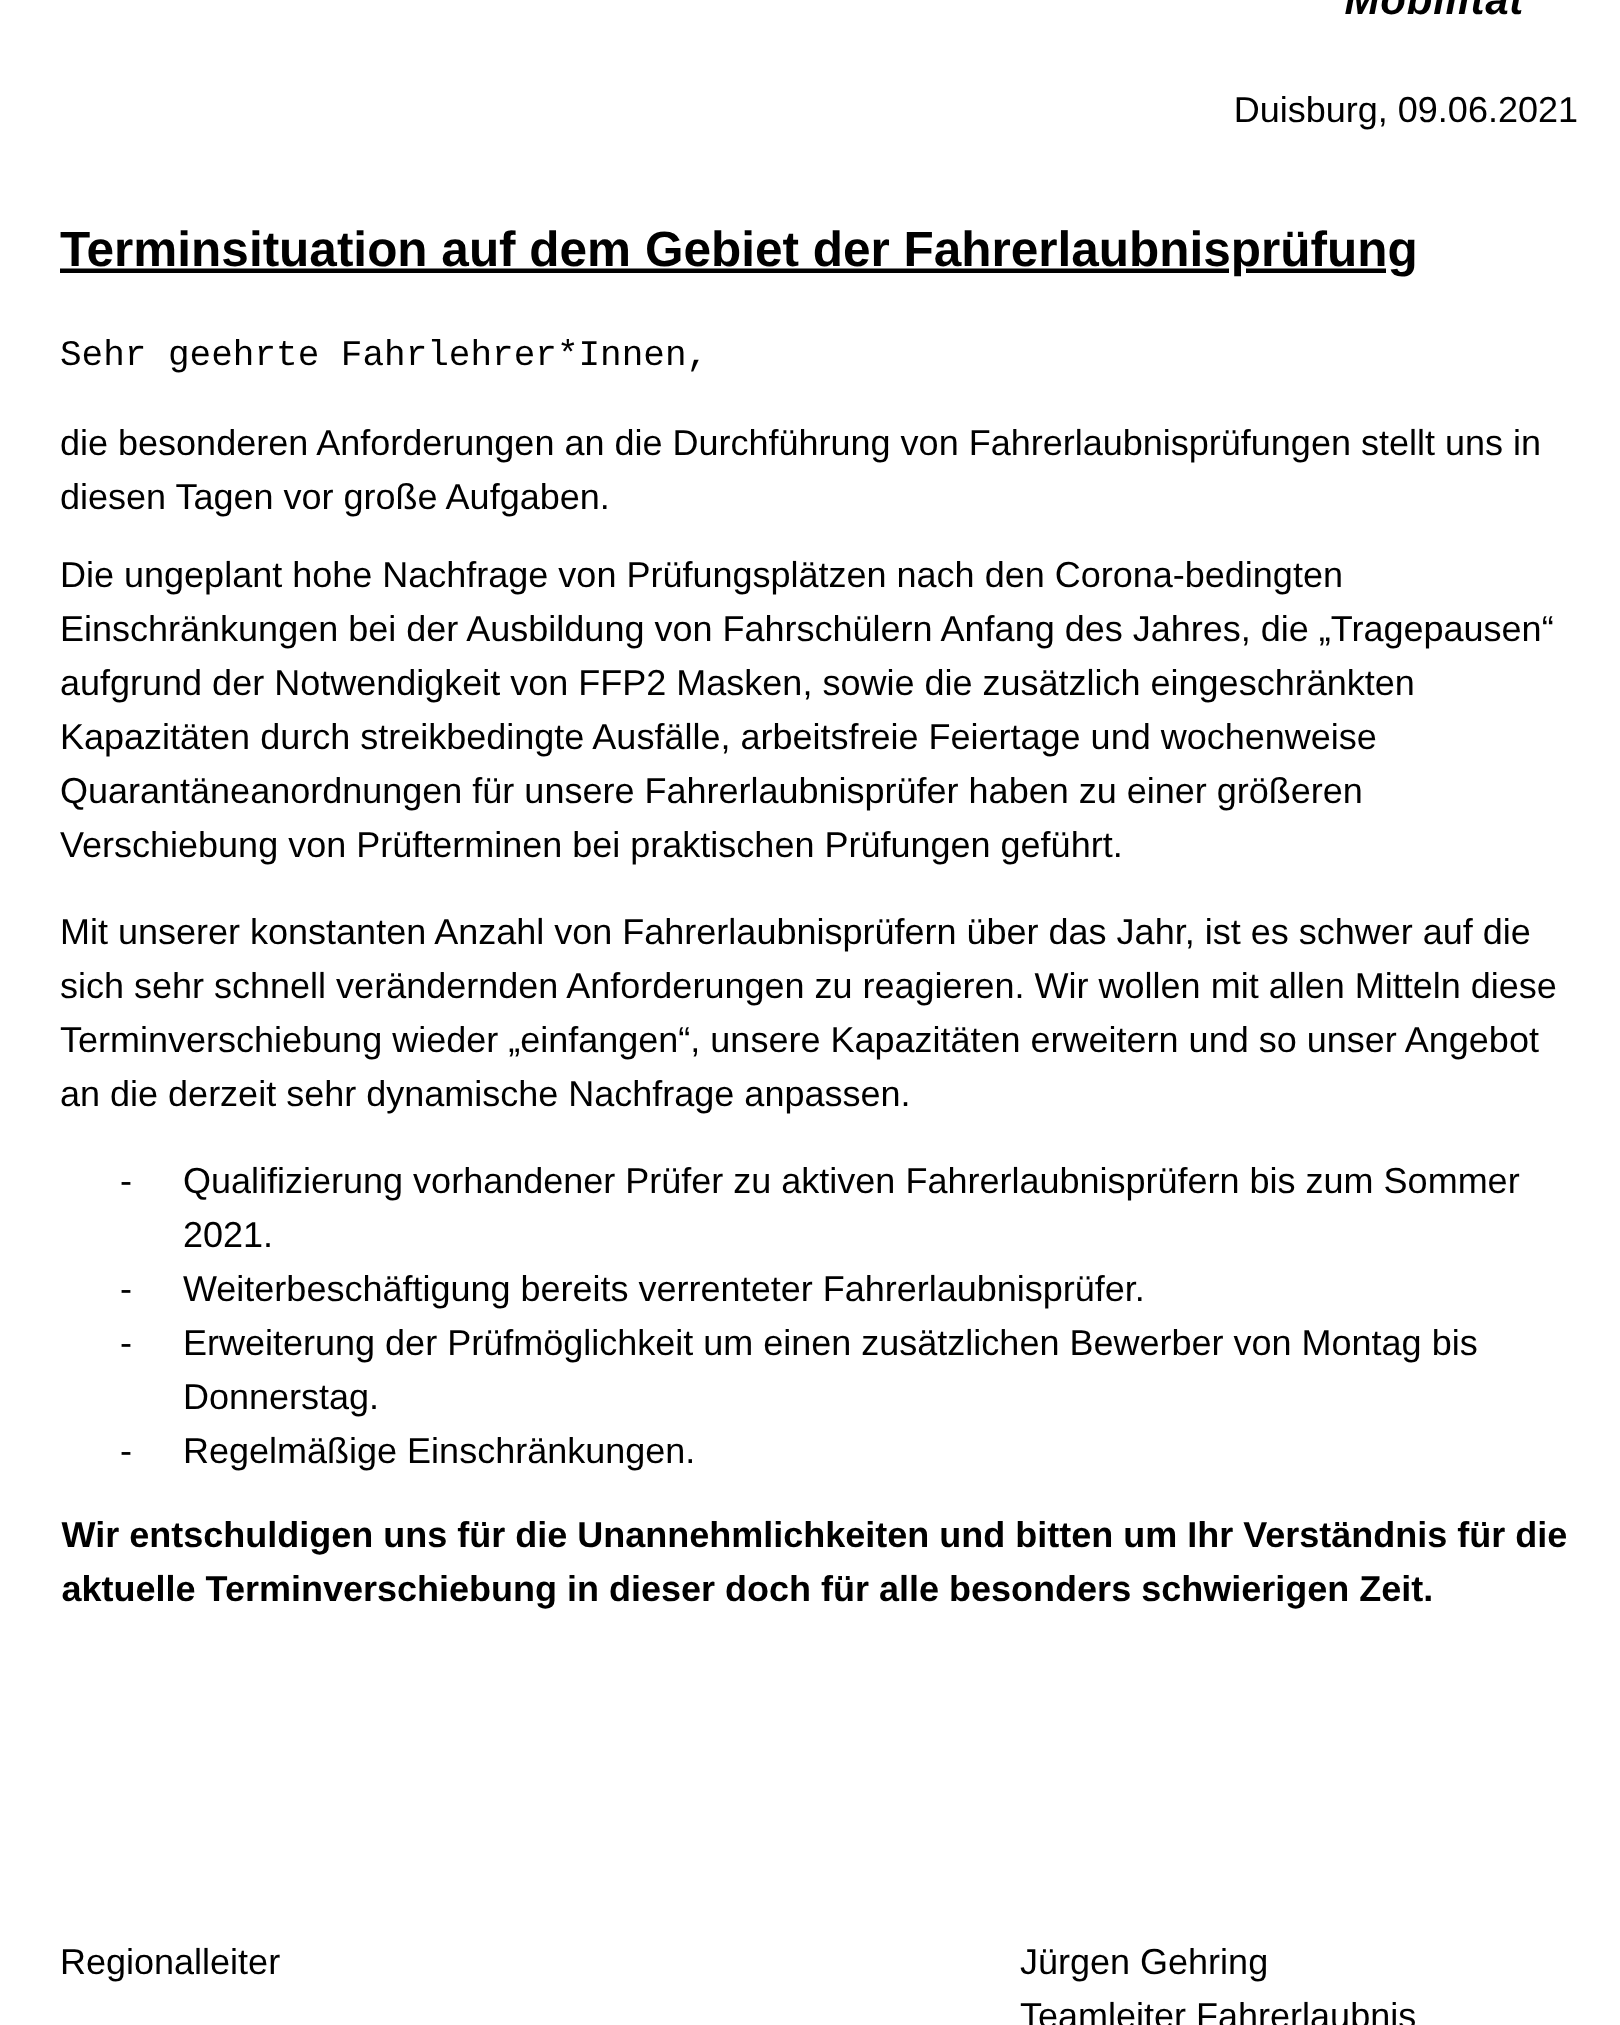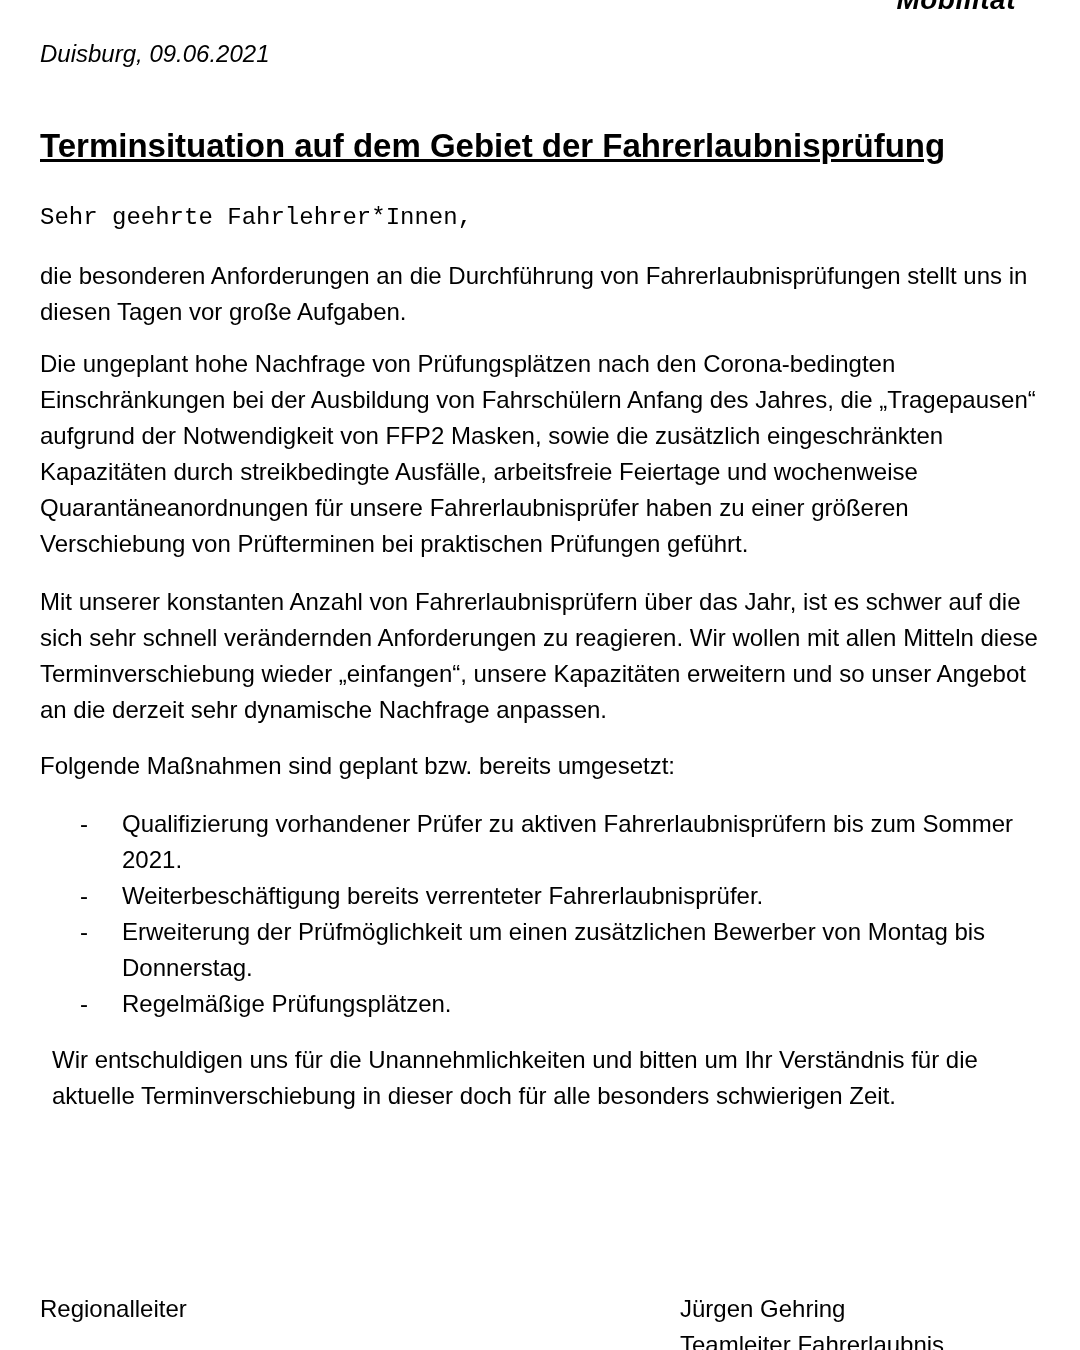--- a/index.html
+++ b/index.html
@@ -30,22 +30,22 @@
     right: 64px;
     font-size: 28px;
     line-height: 32px;
     font-weight: 700;
     font-style: italic;
     letter-spacing: 0.5px;
     white-space: nowrap;
   }
   .dateline {
     margin: 0;
-    padding-top: 36px;
-    font-style: italic;
+    padding-top: 56px;
+    text-align: right;
   }
   .subject {
     margin: 56px 0 0 0;
     font-size: 33px;
     font-weight: 700;
     line-height: 36px;
     text-decoration: underline;
   }
   .salutation {
     margin: 36px 0 0 0;
@@ -71,21 +71,22 @@
     display: flex;
     align-items: flex-start;
   }
   .measure-dash {
     flex: 0 0 42px;
   }
   .measure-text {
     flex: 1 1 auto;
   }
   .closing-par {
-    margin: 20px 0 0 12px;
+    margin: 20px 0 0 1px;
+    font-weight: bold;
   }
   .valediction {
     margin: 24px 0 0 0;
   }
   .signatures {
     position: absolute;
     left: 40px;
     top: 1291px;
     width: 1012px;
     display: flex;
@@ -114,38 +115,37 @@
     <h1 class="subject">Terminsituation auf dem Gebiet der Fahrerlaubnisprüfung</h1>
 
     <p class="salutation">Sehr geehrte Fahrlehrer*Innen,</p>
 
     <p class="body-par par-tight">die besonderen Anforderungen an die Durchführung von Fahrerlaubnisprüfungen stellt uns in diesen Tagen vor große Aufgaben.</p>
 
     <p class="body-par par-wide">Die ungeplant hohe Nachfrage von Prüfungsplätzen nach den Corona-bedingten Einschränkungen bei der Ausbildung von Fahrschülern Anfang des Jahres, die „Tragepausen“ aufgrund der Notwendigkeit von FFP2 Masken, sowie die zusätzlich eingeschränkten Kapazitäten durch streikbedingte Ausfälle, arbeitsfreie Feiertage und wochenweise Quarantäneanordnungen für unsere Fahrerlaubnisprüfer haben zu einer größeren Verschiebung von Prüfterminen bei praktischen Prüfungen geführt.</p>
 
     <p class="body-par">Mit unserer konstanten Anzahl von Fahrerlaubnisprüfern über das Jahr, ist es schwer auf die sich sehr schnell verändernden Anforderungen zu reagieren. Wir wollen mit allen Mitteln diese Terminverschiebung wieder „einfangen“, unsere Kapazitäten erweitern und so unser Angebot an die derzeit sehr dynamische Nachfrage anpassen.</p>
 
-    <p class="measures-intro">Folgende Maßnahmen sind geplant bzw. bereits umgesetzt:</p>
 
     <ul class="measures">
       <li class="measure-item">
         <span class="measure-dash">-</span>
         <span class="measure-text">Qualifizierung vorhandener Prüfer zu aktiven Fahrerlaubnisprüfern bis zum Sommer 2021.</span>
       </li>
       <li class="measure-item">
         <span class="measure-dash">-</span>
         <span class="measure-text">Weiterbeschäftigung bereits verrenteter Fahrerlaubnisprüfer.</span>
       </li>
       <li class="measure-item">
         <span class="measure-dash">-</span>
         <span class="measure-text">Erweiterung der Prüfmöglichkeit um einen zusätzlichen Bewerber von Montag bis Donnerstag.</span>
       </li>
       <li class="measure-item">
         <span class="measure-dash">-</span>
-        <span class="measure-text">Regelmäßige Prüfungsplätzen.</span>
+        <span class="measure-text">Regelmäßige Einschränkungen.</span>
       </li>
     </ul>
 
     <p class="closing-par">Wir entschuldigen uns für die Unannehmlichkeiten und bitten um Ihr Verständnis für die aktuelle Terminverschiebung in dieser doch für alle besonders schwierigen Zeit.</p>
 
 
   </div>
 
   <div class="signatures">
     <div class="sig-col-left">

